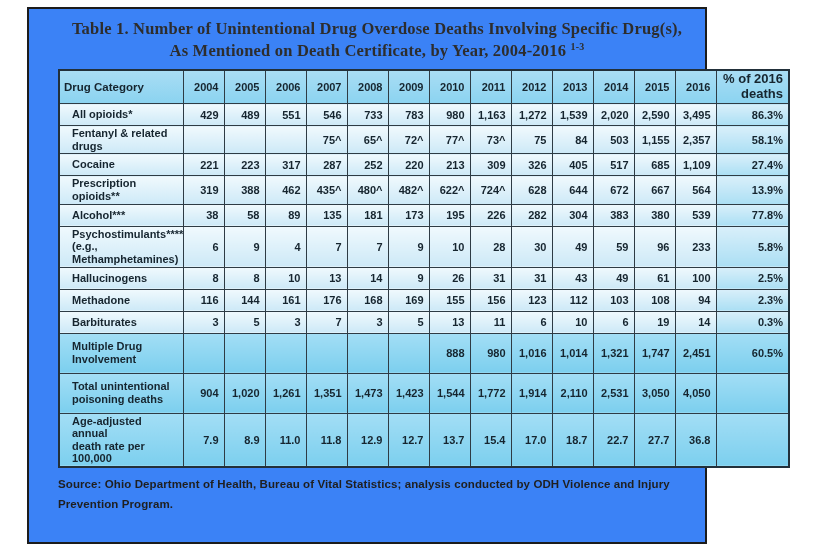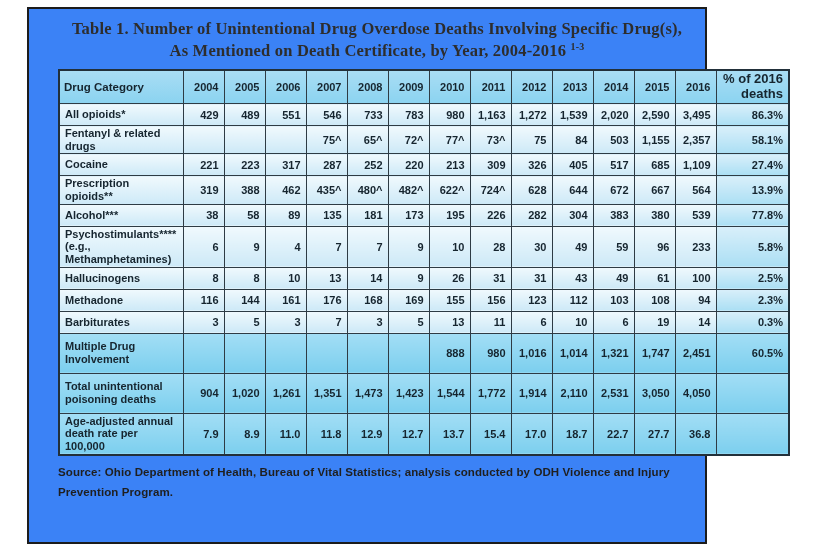--- a/index.html
+++ b/index.html
@@ -32,21 +32,21 @@
   }
   .grid thead tr{height:34px;}
   .grid tbody tr{height:22px;}
   .grid tbody tr.tall{height:37px;}
   .grid tbody tr.tall2{height:40px;}
   .grid tbody tr.tall3{height:42px;border-radius:18px;}
   .grid th{background:linear-gradient(180deg,#a9ddf4 0%,#8bd3f0 100%);text-align:right;}
   .grid th.label-h{text-align:left;font-size:11.5px;margin-top:45px;}
   .grid th.pct-h{text-align:right;font-size:13px;line-height:1.15;}
   .grid td{text-align:right;background:linear-gradient(180deg,#f0f9fd 0%,#cde9f7 100%);}
-  .grid td.label{text-align:left;font-size:11px;line-height:1.15;padding-left:5px;}
+  .grid td.label{text-align:left;font-size:11px;line-height:1.15;padding-left:12px;}
   .grid td.pct{background:linear-gradient(180deg,#d9effa 0%,#abdff4 100%);padding-left:16px;}
   .grid tr.dark td{background:linear-gradient(180deg,#a3def5 0%,#7ccfee 100%);}
   .grid tr.dark td.pct{background:linear-gradient(180deg,#a3def5 0%,#7ccfee 100%);}
   .grid{border:2px solid #22303a;}
   .src{
     margin:7px 0 0 29px;font-size:11.5px;color:#1f1f1f;font-weight:600;
     line-height:1.7;letter-spacing:.1px;
   }
   .lbl2{display:block;}
 </style>

